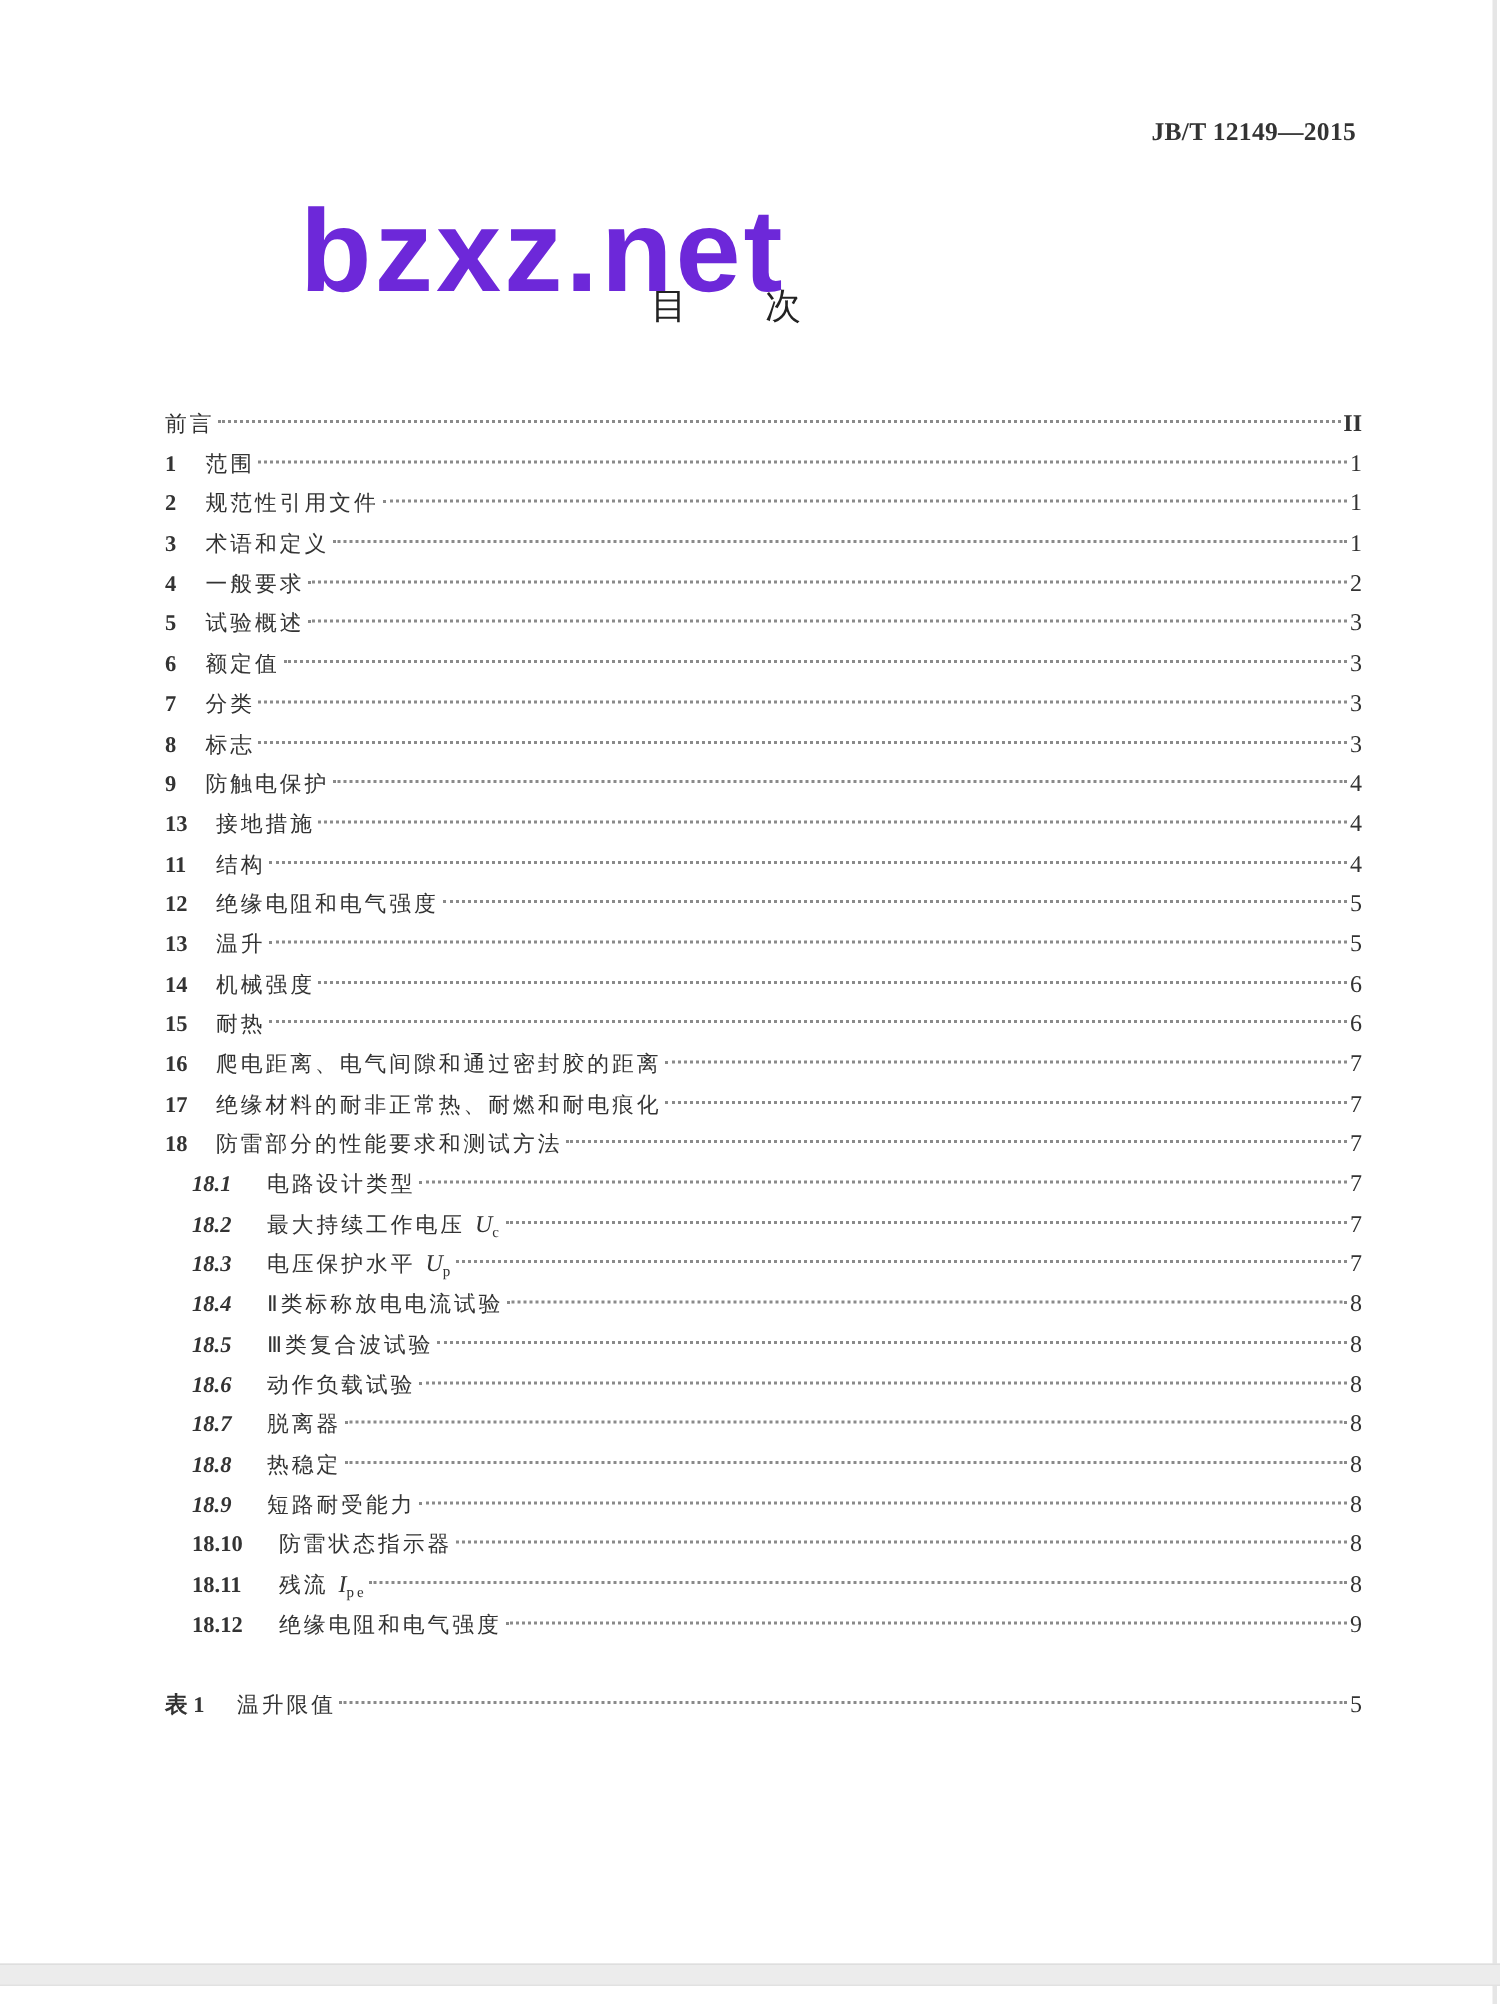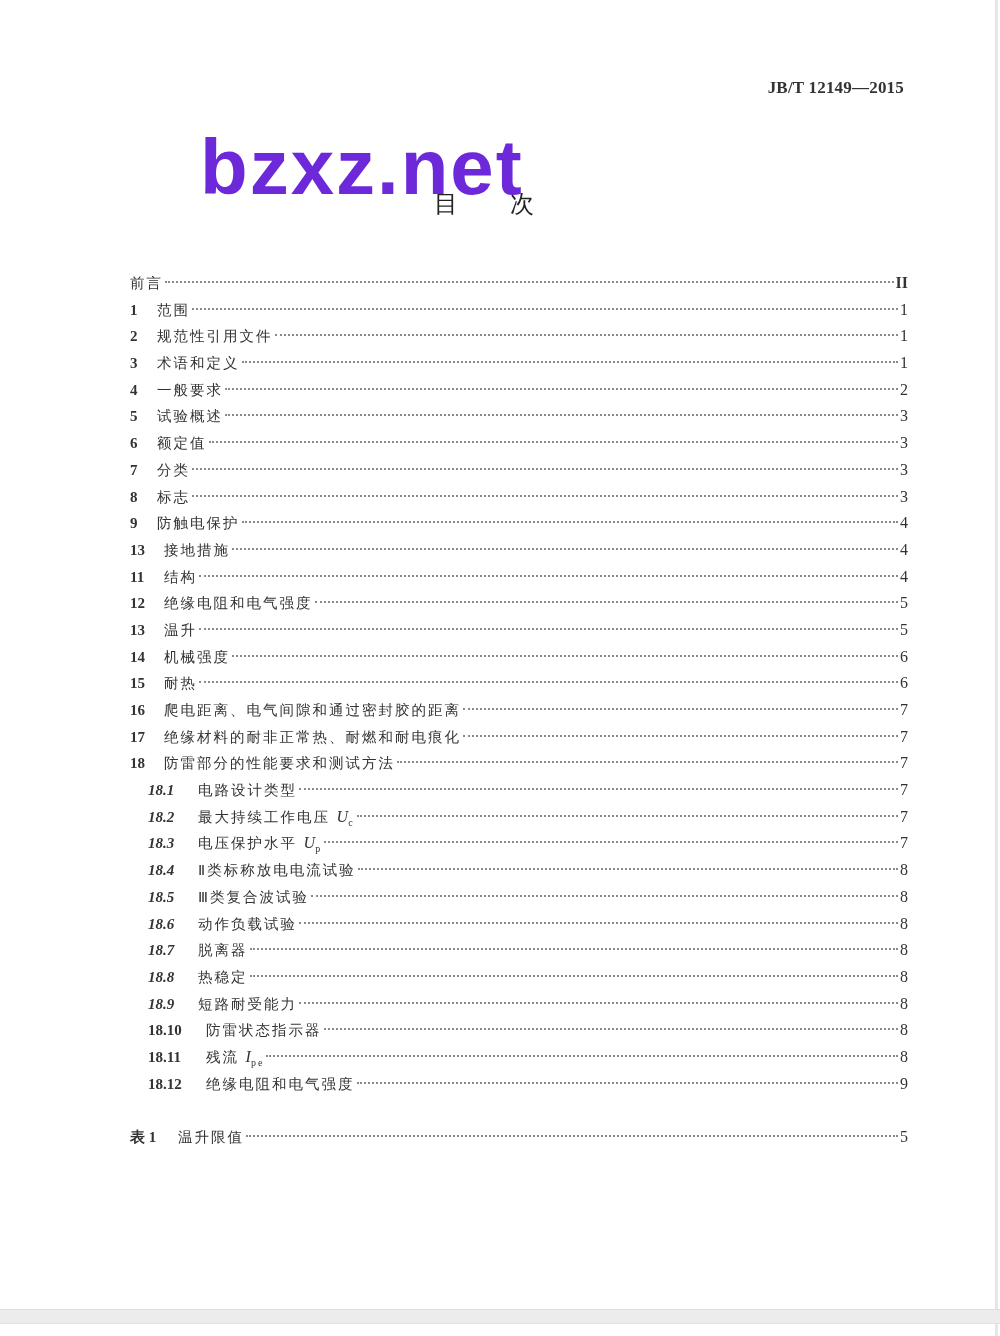--- a/index.html
+++ b/index.html
@@ -74,21 +74,20 @@
       top: 270px;
       width: 798px;
     }
     .toc-row {
       display: flex;
       align-items: baseline;
       height: 26.7px;
       font-size: 15px;
       line-height: 26.7px;
       white-space: nowrap;
-      margin-left: 20px;
     }
     .toc-row.sub { padding-left: 18px; }
     .num {
       display: inline-block;
       font-family: "Liberation Serif", serif;
       font-weight: bold;
       color: #333;
     }
     .num.l1 { width: 27px; }
     .num.l1w { width: 34px; }

